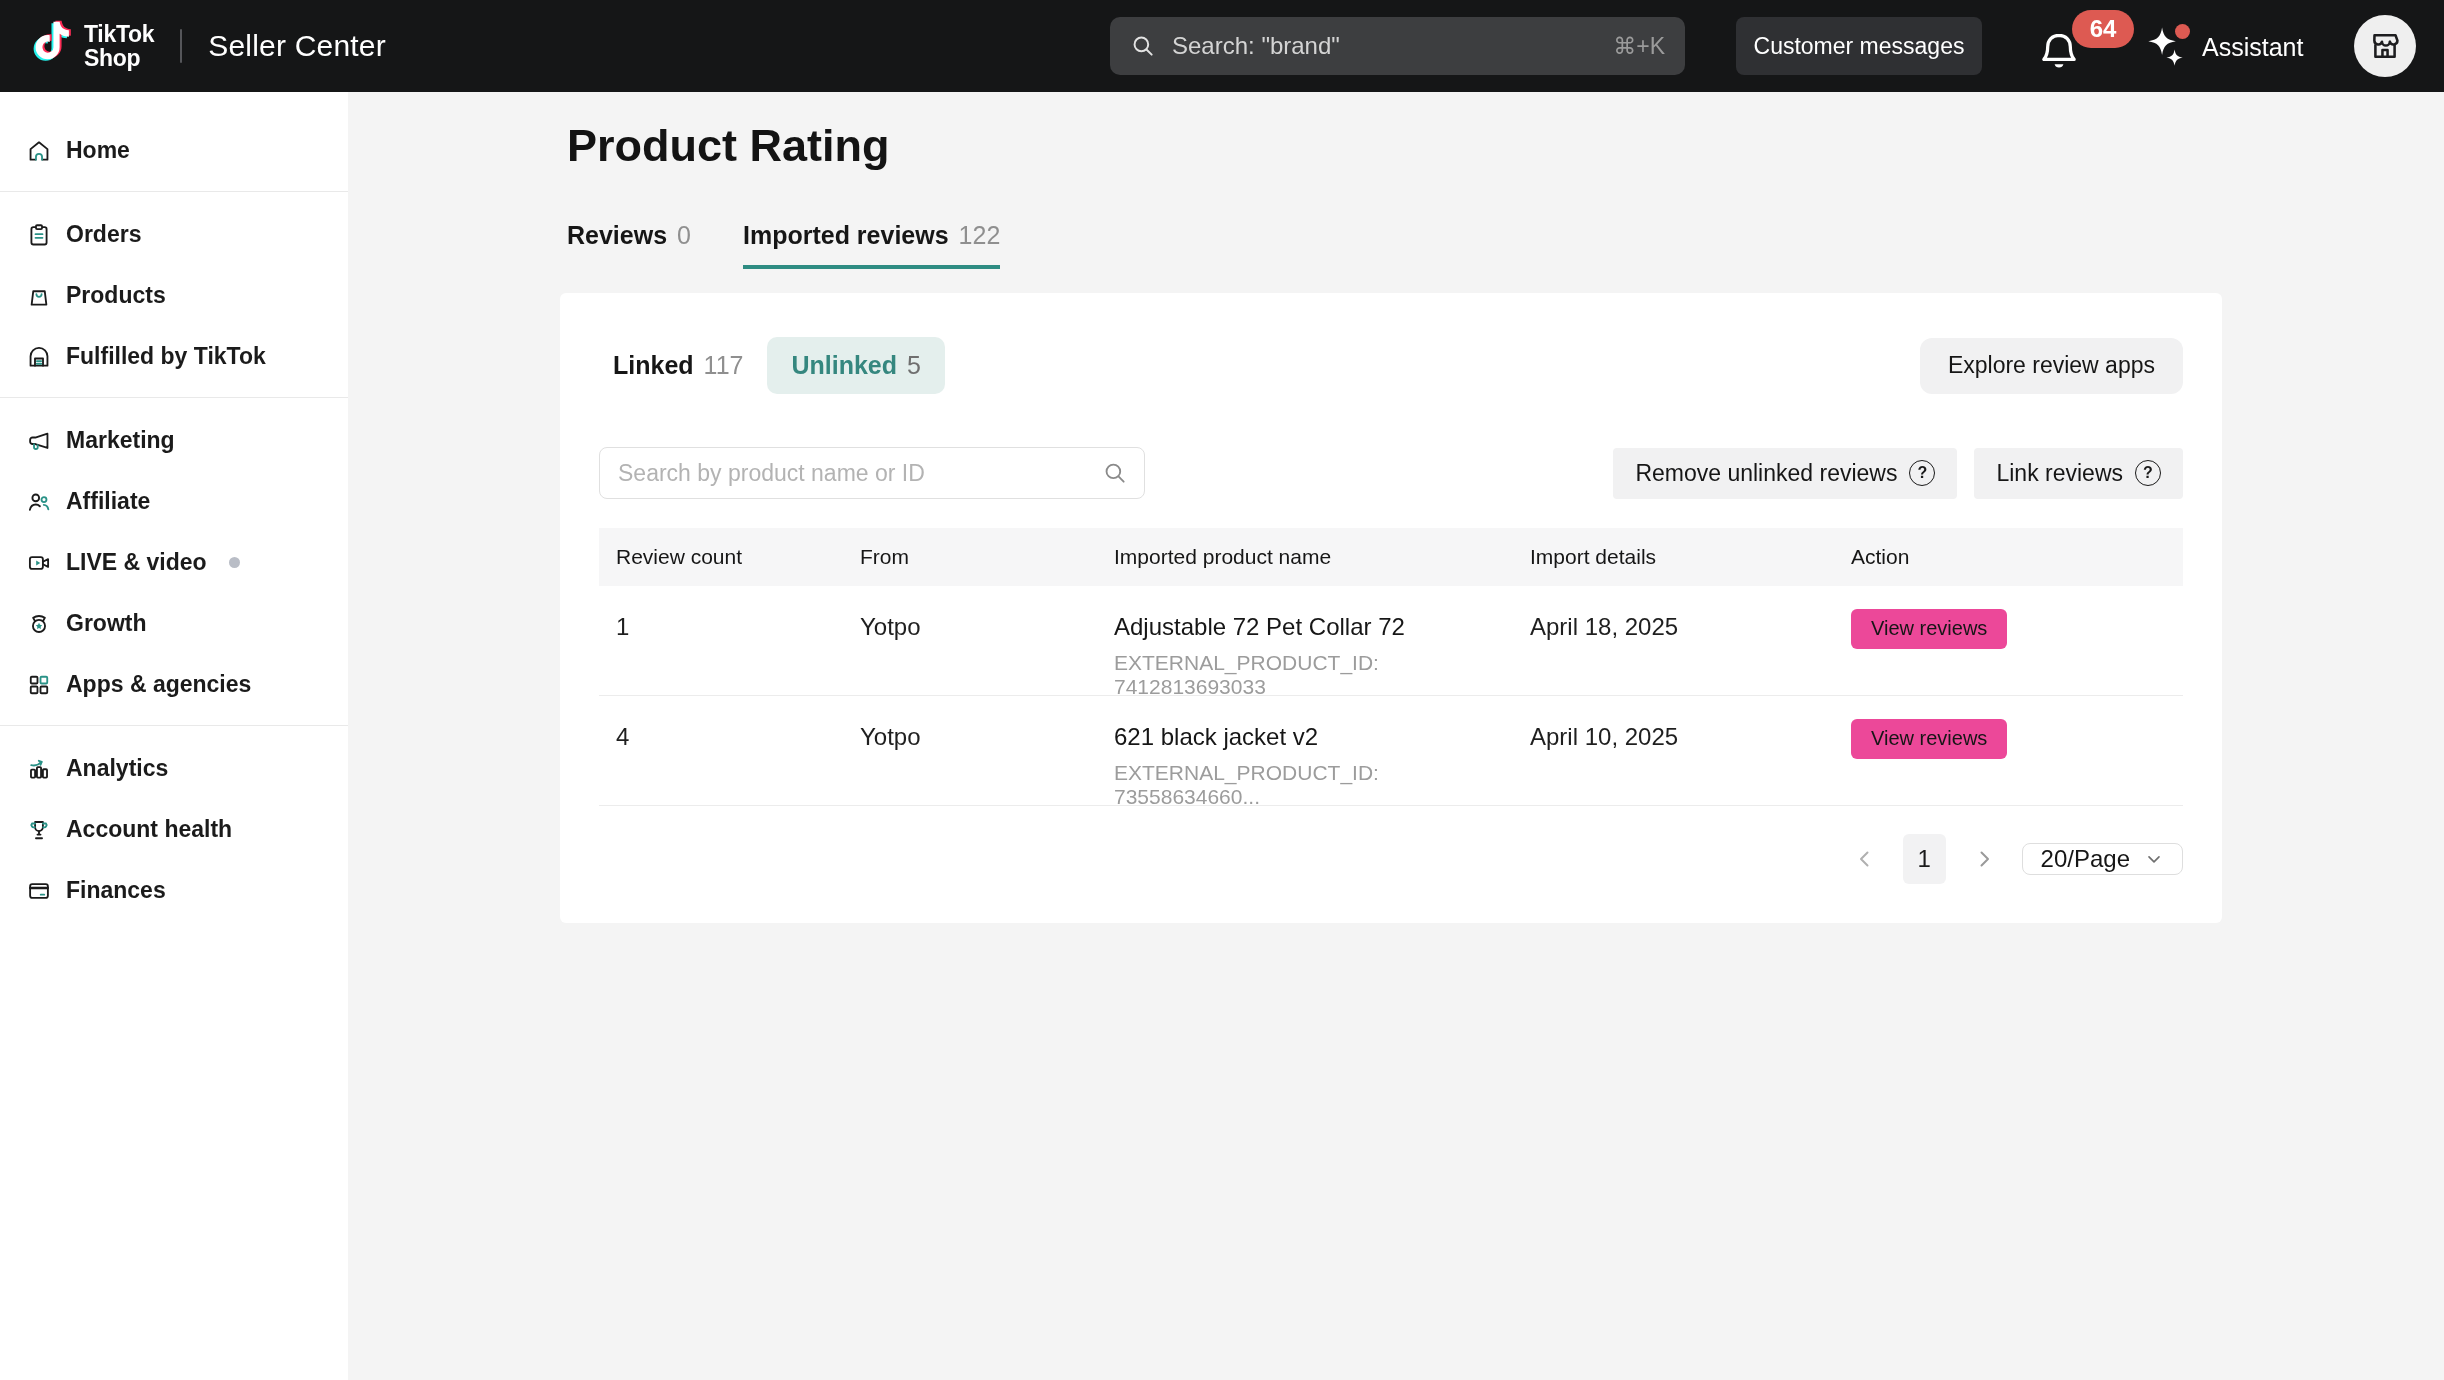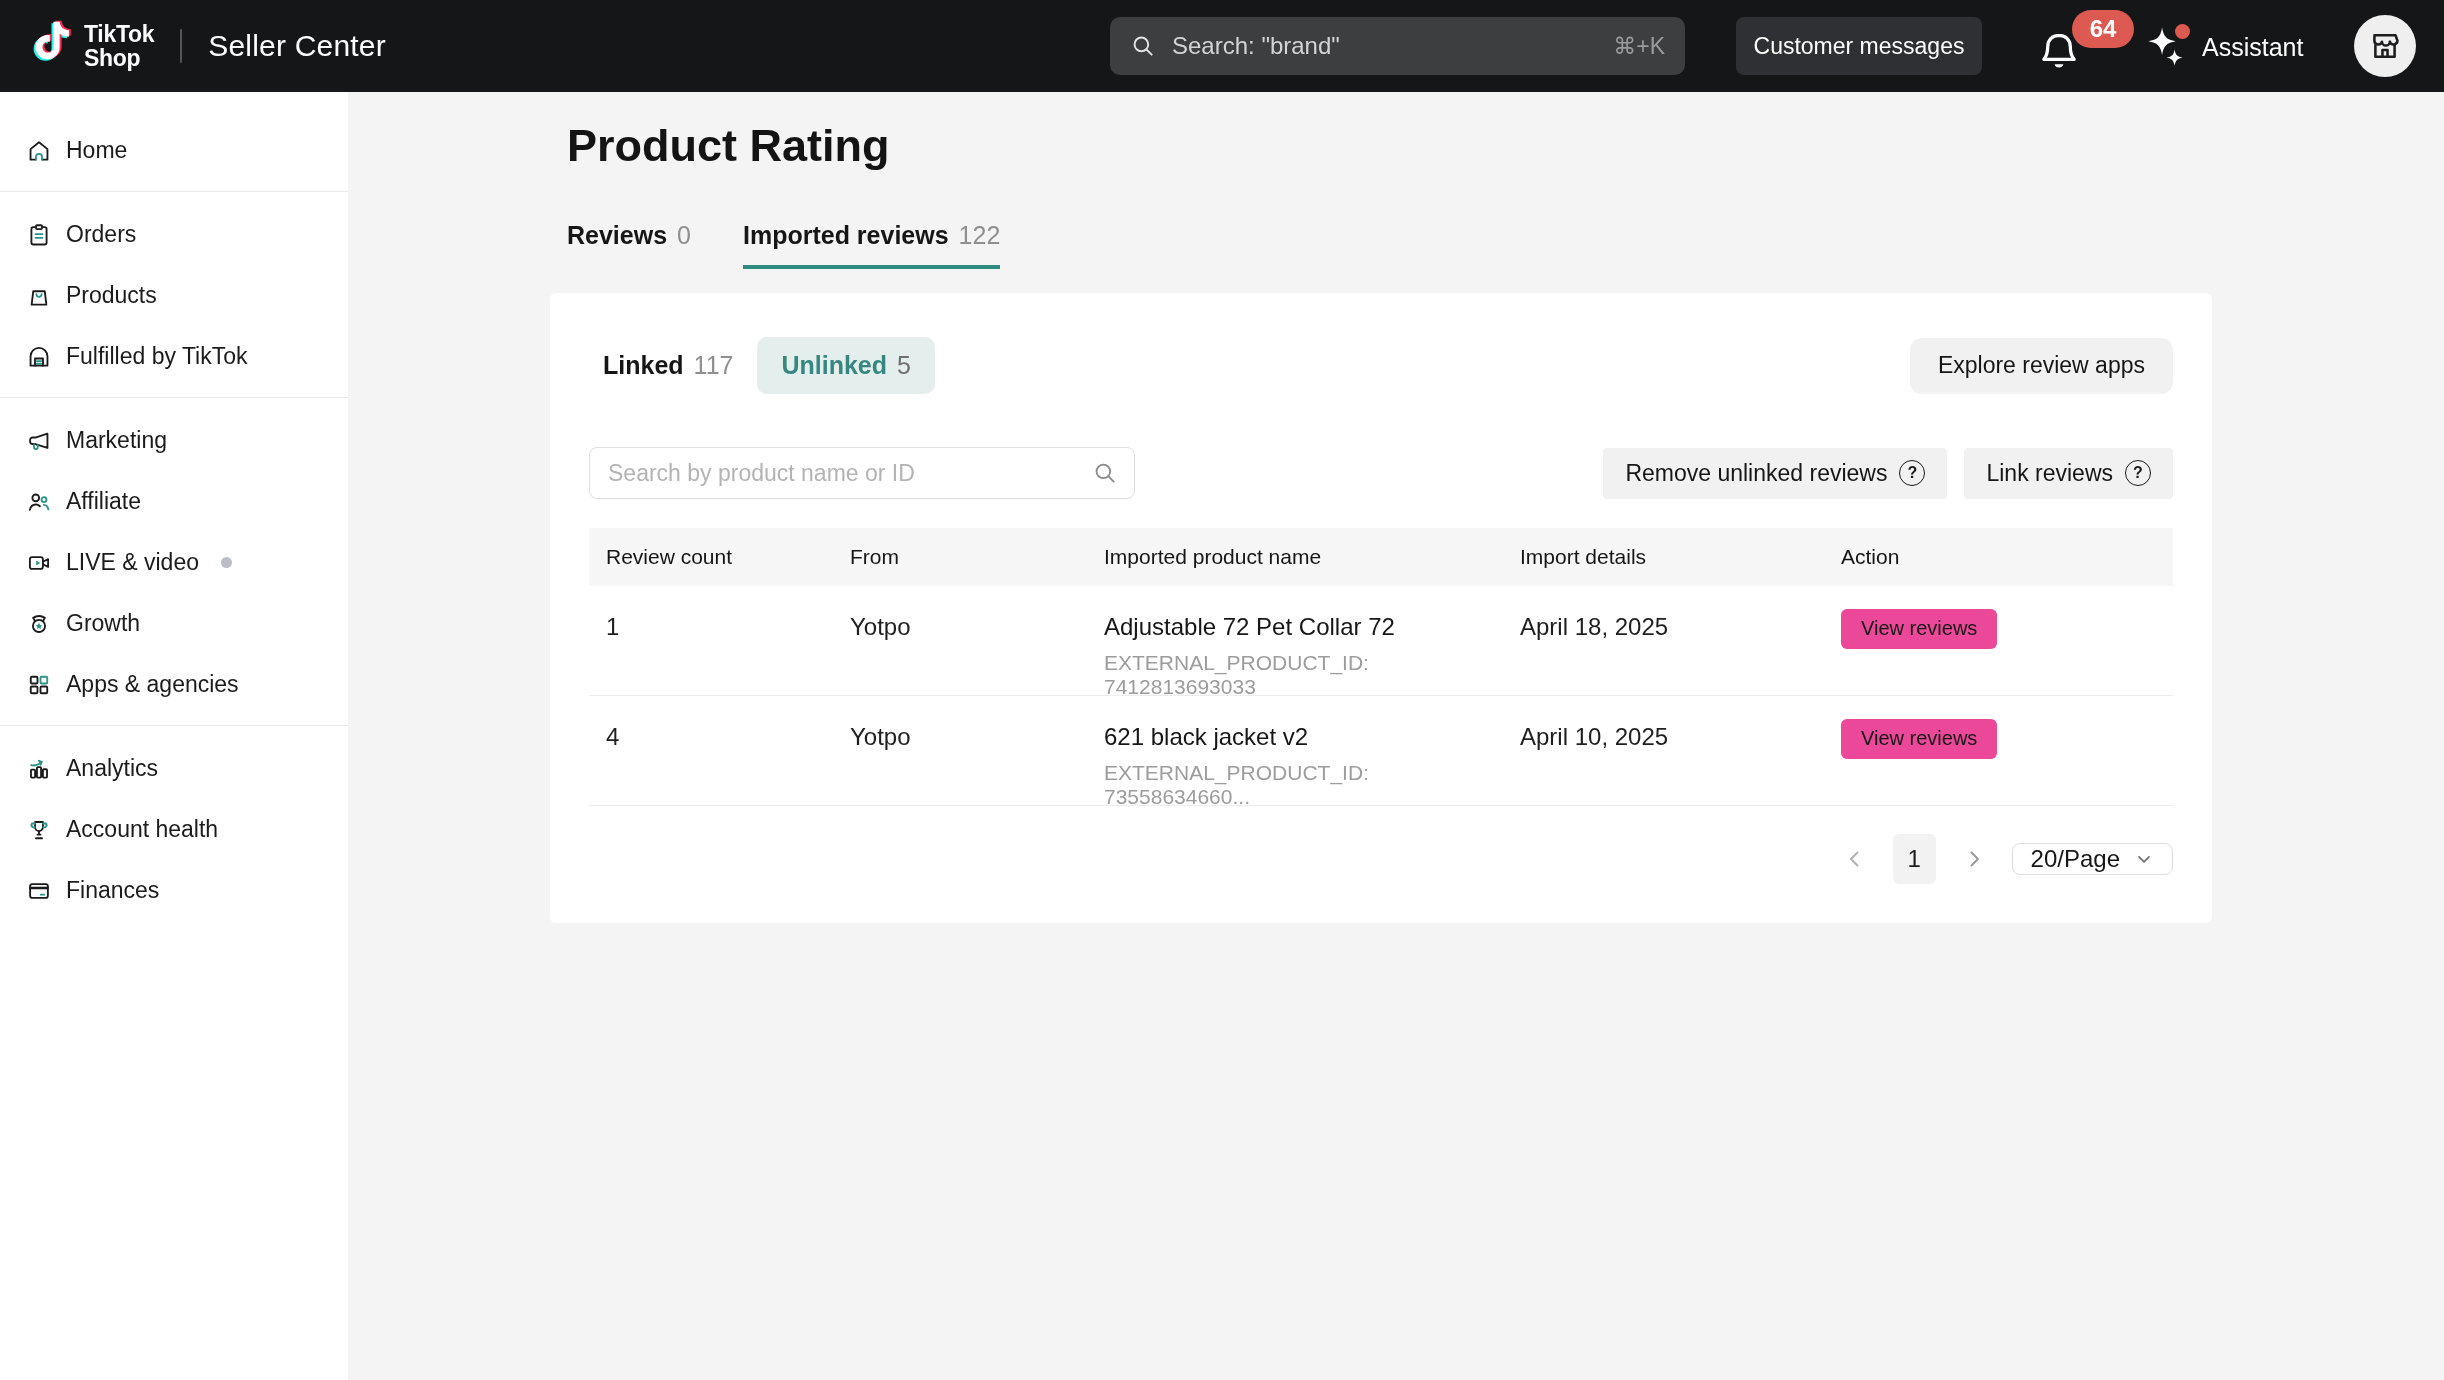--- a/index.html
+++ b/index.html
@@ -52,39 +52,39 @@
   .red-dot { position:absolute; right:0px; top:2px; width:15px; height:15px; border-radius:50%; background:#dd5a52; }
   .assistant-label { font-size:25px; color:#fff; }
   .store-btn {
     position:absolute; left:2354px; top:15px; width:62px; height:62px; border-radius:50%;
     background:#efefef; border:none; display:flex; align-items:center; justify-content:center; cursor:pointer;
   }
 
   
   .sidebar {
     position:absolute; top:92px; left:0; width:348px; bottom:0;
-    background:#fff; padding-top:28px;
+    background:#fff; padding-top:28px;font-weight:bold;
   }
   .side-item {
     height:61px; display:flex; align-items:center; gap:14px;
     padding-left:26px; font-size:23px; color:#1b1b1b; cursor:pointer;
   }
   .side-divider { height:1px; background:#e9e9e9; margin:10px 0 12px 0; }
   .live-dot { width:11px; height:11px; border-radius:50%; background:#b9bdc6; margin-left:8px; }
 
   
   .main { position:absolute; left:348px; top:92px; right:0; bottom:0; background:#f4f4f4; }
   .page-title { position:absolute; left:219px; top:28px; font-size:45px; font-weight:700; color:#141414; }
   .tabs { position:absolute; left:219px; top:129px; display:flex; gap:52px; }
   .tab { font-size:25px; font-weight:600; color:#161616; padding-bottom:15px; display:flex; gap:10px; align-items:baseline; cursor:pointer; border-bottom:4px solid transparent; }
   .tab .count { color:#8f8f8f; font-weight:400; }
   .tab.active { border-bottom-color:#2e8c82; }
 
   .card {
-    position:absolute; left:202px; top:201px; width:1662px; height:630px;
+    position:absolute; left:212px; top:201px; width:1662px; height:630px;
     background:#fff; border-radius:6px; padding:0 39px;
   }
   .filters-row { margin-top:44px; height:57px; display:flex; align-items:center; }
   .seg { display:flex; align-items:center; gap:10px; font-size:25px; font-weight:600; cursor:pointer; }
   .seg .count { font-weight:400; color:#8f8f8f; }
   .seg.linked { margin-left:14px; color:#161616; }
   .seg.unlinked {
     margin-left:24px; height:57px; padding:0 24px; background:#e4efed;
     border-radius:10px; color:#35877f;
   }

